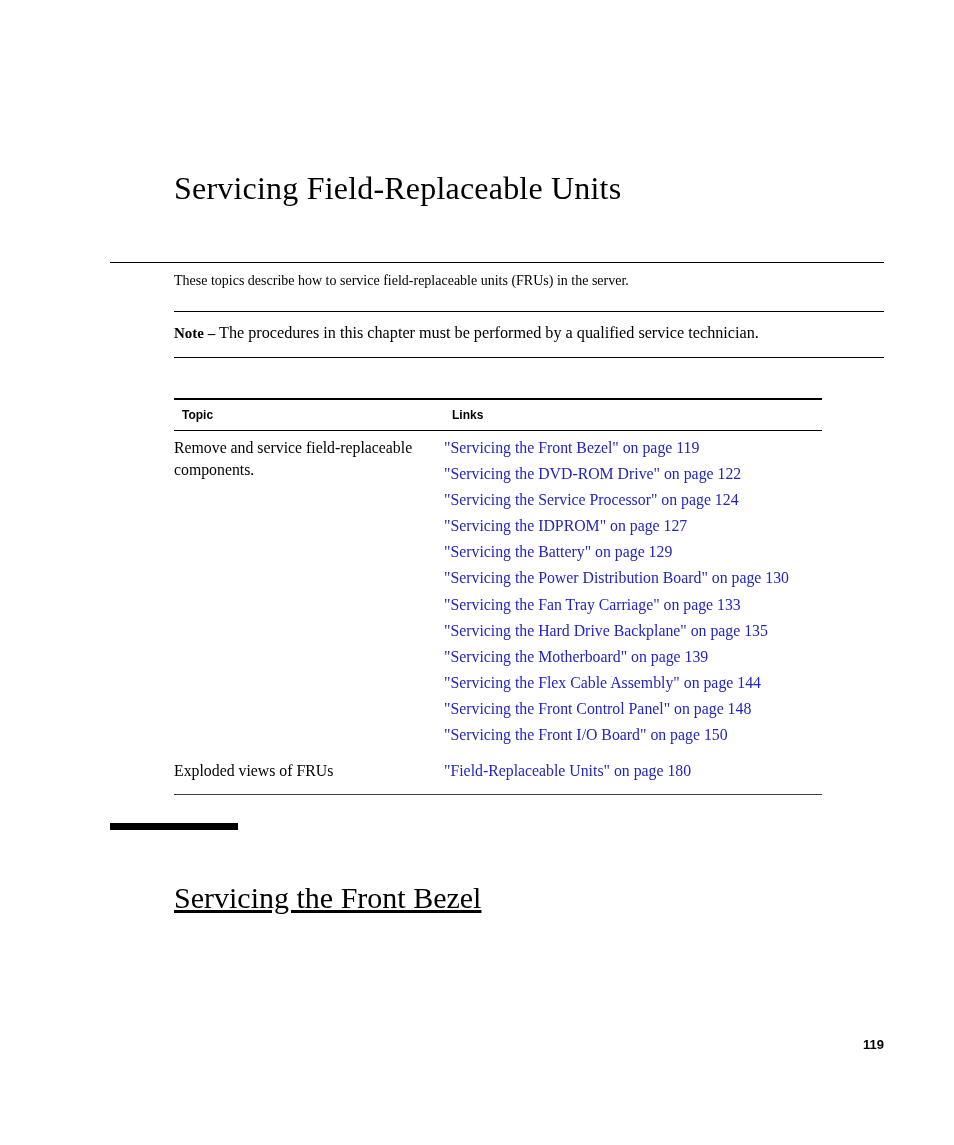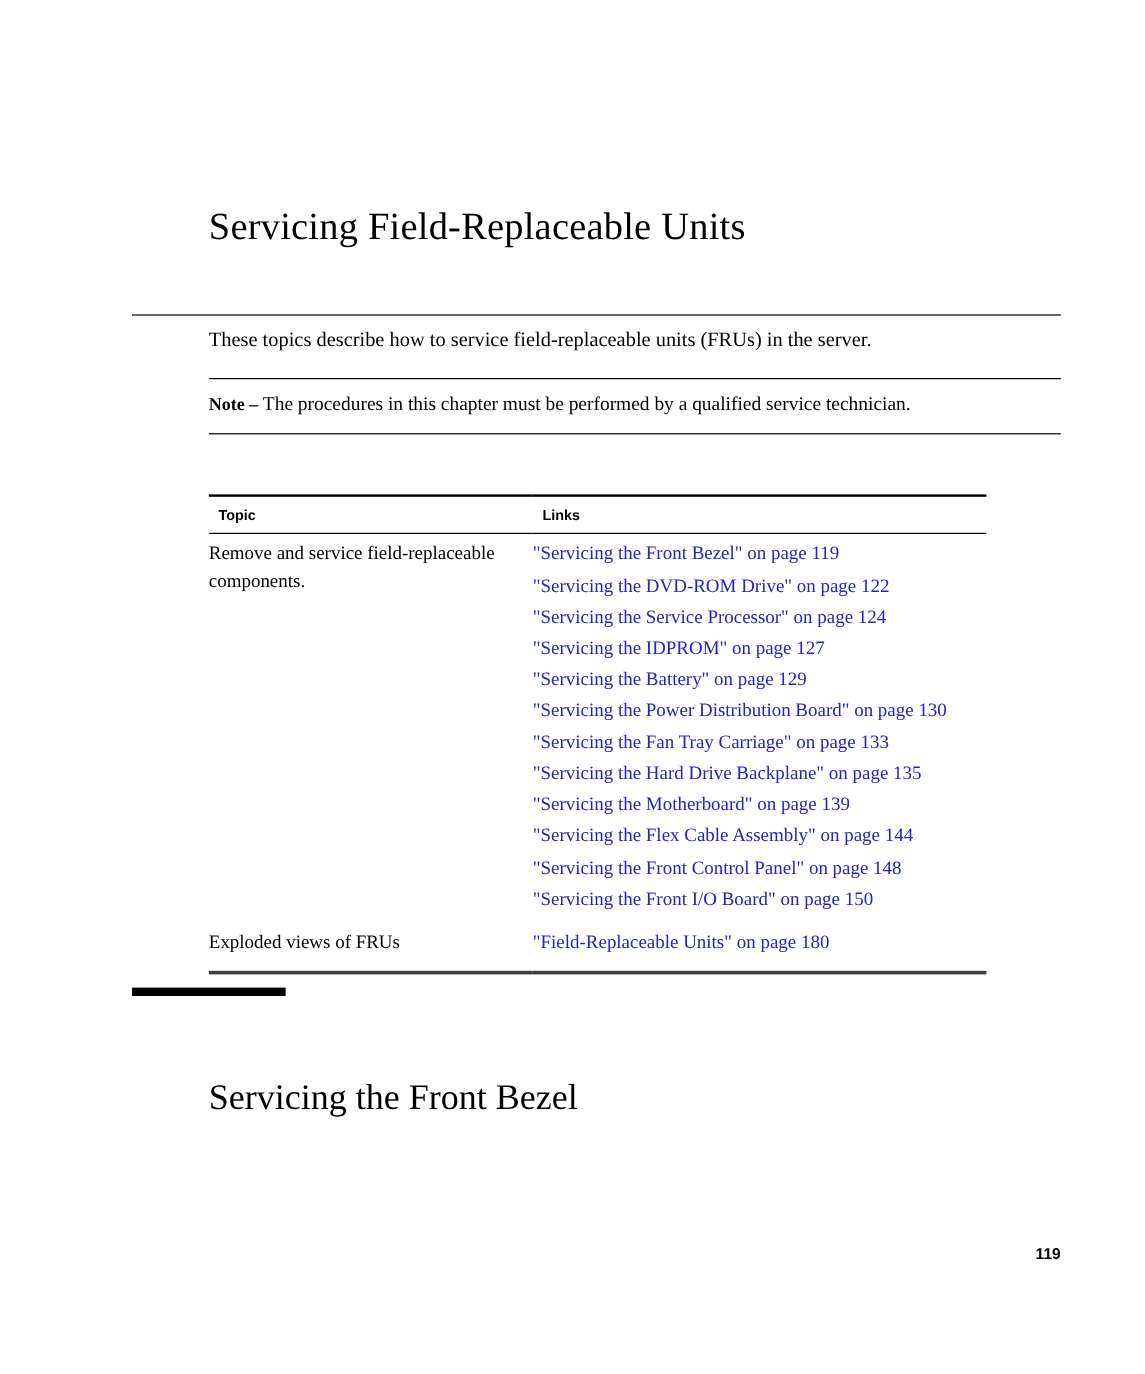--- a/index.html
+++ b/index.html
@@ -28,40 +28,40 @@
       position: absolute;
       left: 110px;
       right: 70px;
       top: 262px;
       border: none;
       border-top: 1px solid #000;
     }
     .intro {
       margin-left: 126px;
       margin-top: 34px;
-      font-size: 17px;
+      font-size: 14px;
       line-height: 1.42;
     }
     .note-box {
       margin-left: 126px;
       margin-top: 20px;
       border-top: 1px solid #000;
       border-bottom: 1px solid #000;
       padding: 10px 0 12px 0;
       font-size: 16.2px;
       line-height: 1.42;
     }
     .note-label {
       font-family: Liberation Serif, serif;
       font-weight: 700;
       font-size: 15px;
     }
     .topic-table {
       margin-left: 126px;
-      margin-top: 50px;
+      margin-top: 40px;
       width: 648px;
       border-collapse: collapse;
       font-size: 16px;
       line-height: 1.5;
     }
     .topic-table thead th {
       text-align: left;
       font-family: Helvetica, Arial, sans-serif;
       font-weight: 700;
       font-size: 12px;
@@ -69,37 +69,38 @@
       border-bottom: 1px solid #000;
       padding: 6px 8px;
     }
     .topic-table thead th:first-child { width: 270px; }
     .topic-table tbody td {
       vertical-align: top;
       padding: 6px 8px 4px 0;
       font-size: 15.8px;
       line-height: 1.4;
     }
-    .topic-table tbody tr.last td { border-bottom: 3px solid #404040; padding-bottom: 8px; }
+    .topic-table tbody tr.last td { border-bottom: 1px solid #404040; padding-bottom: 8px; }
     .link { color: #2424c0; }
     .links-cell .link-line { display: block; margin-bottom: 4px; }
     .section-marker {
       position: absolute;
       left: 110px;
       top: 823px;
       width: 128px;
       height: 7px;
       background: #000;
     }
     .section-title {
       font-size: 30px;
       font-weight: 400;
       margin-left: 126px;
       margin-top: 86px;
       margin-bottom: 22px;
+      text-decoration: underline;
     }
     .section-body {
       margin-left: 126px;
       font-size: 16.2px;
       line-height: 1.55;
     }
     .bullet-list {
       margin-top: 10px;
       list-style: none;
     }

